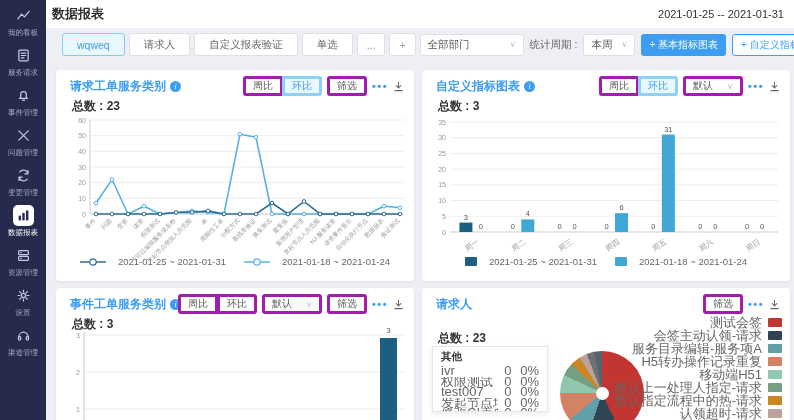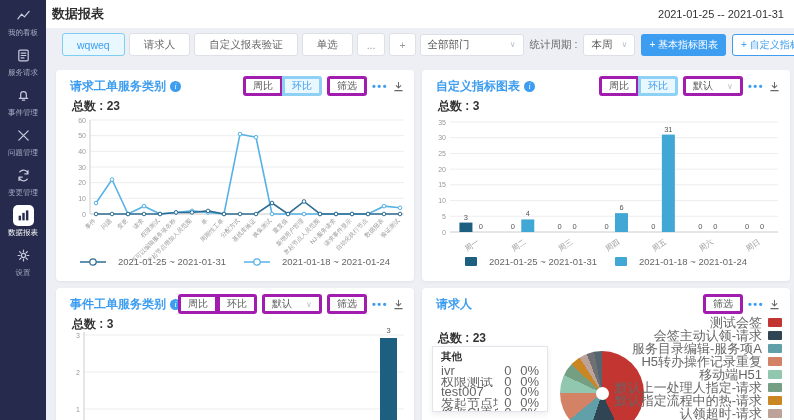--- a/index.html
+++ b/index.html
@@ -115,25 +115,45 @@
           <rect x="2.8" y="8.2" width="2.6" height="5" fill="currentColor" stroke="none"></rect>
           <rect x="6.7" y="5.2" width="2.6" height="8" fill="currentColor" stroke="none"></rect>
           <rect x="10.6" y="2.6" width="2.6" height="10.6" fill="currentColor" stroke="none"></rect>
         </svg>
       </span>
       <span class="side-label">数据报表</span>
     </div>
     <div class="side-item">
       <span class="tile">
         <svg width="15" height="15" viewBox="0 0 16 16" fill="none" stroke="currentColor" stroke-width="1.3" stroke-linecap="round" stroke-linejoin="round">
+          <rect x="2.8" y="2.8" width="10.4" height="4.2" rx="1"></rect>
+          <rect x="2.8" y="9" width="10.4" height="4.2" rx="1"></rect>
+          <path d="M5.2 4.9h.4M5.2 11.1h.4"></path>
+        </svg>
+      </span>
+      <span class="side-label">资源管理</span>
+    </div>
+    <div class="side-item">
+      <span class="tile">
+        <svg width="15" height="15" viewBox="0 0 16 16" fill="none" stroke="currentColor" stroke-width="1.3" stroke-linecap="round" stroke-linejoin="round">
           <circle cx="8" cy="8" r="2.2"></circle>
           <path d="M8 2.2v2M8 11.8v2M2.2 8h2M11.8 8h2M3.9 3.9l1.4 1.4M10.7 10.7l1.4 1.4M12.1 3.9l-1.4 1.4M5.3 10.7l-1.4 1.4"></path>
         </svg>
       </span>
       <span class="side-label">设置</span>
+    </div>
+    <div class="side-item">
+      <span class="tile">
+        <svg width="15" height="15" viewBox="0 0 16 16" fill="none" stroke="currentColor" stroke-width="1.3" stroke-linecap="round" stroke-linejoin="round">
+          <path d="M3 9.5a5 5 0 0 1 10 0"></path>
+          <rect x="2.6" y="9.2" width="2.4" height="3.6" rx="1"></rect>
+          <rect x="11" y="9.2" width="2.4" height="3.6" rx="1"></rect>
+        </svg>
+      </span>
+      <span class="side-label">渠道管理</span>
     </div>
   </aside>
 
 <header id="topbar">
   <div id="page-title">数据报表</div>
   <div id="date-range">2021-01-25 -- 2021-01-31</div>
 </header>
 
 <div id="filterbar">
   <div id="tabs" style="display:flex">

